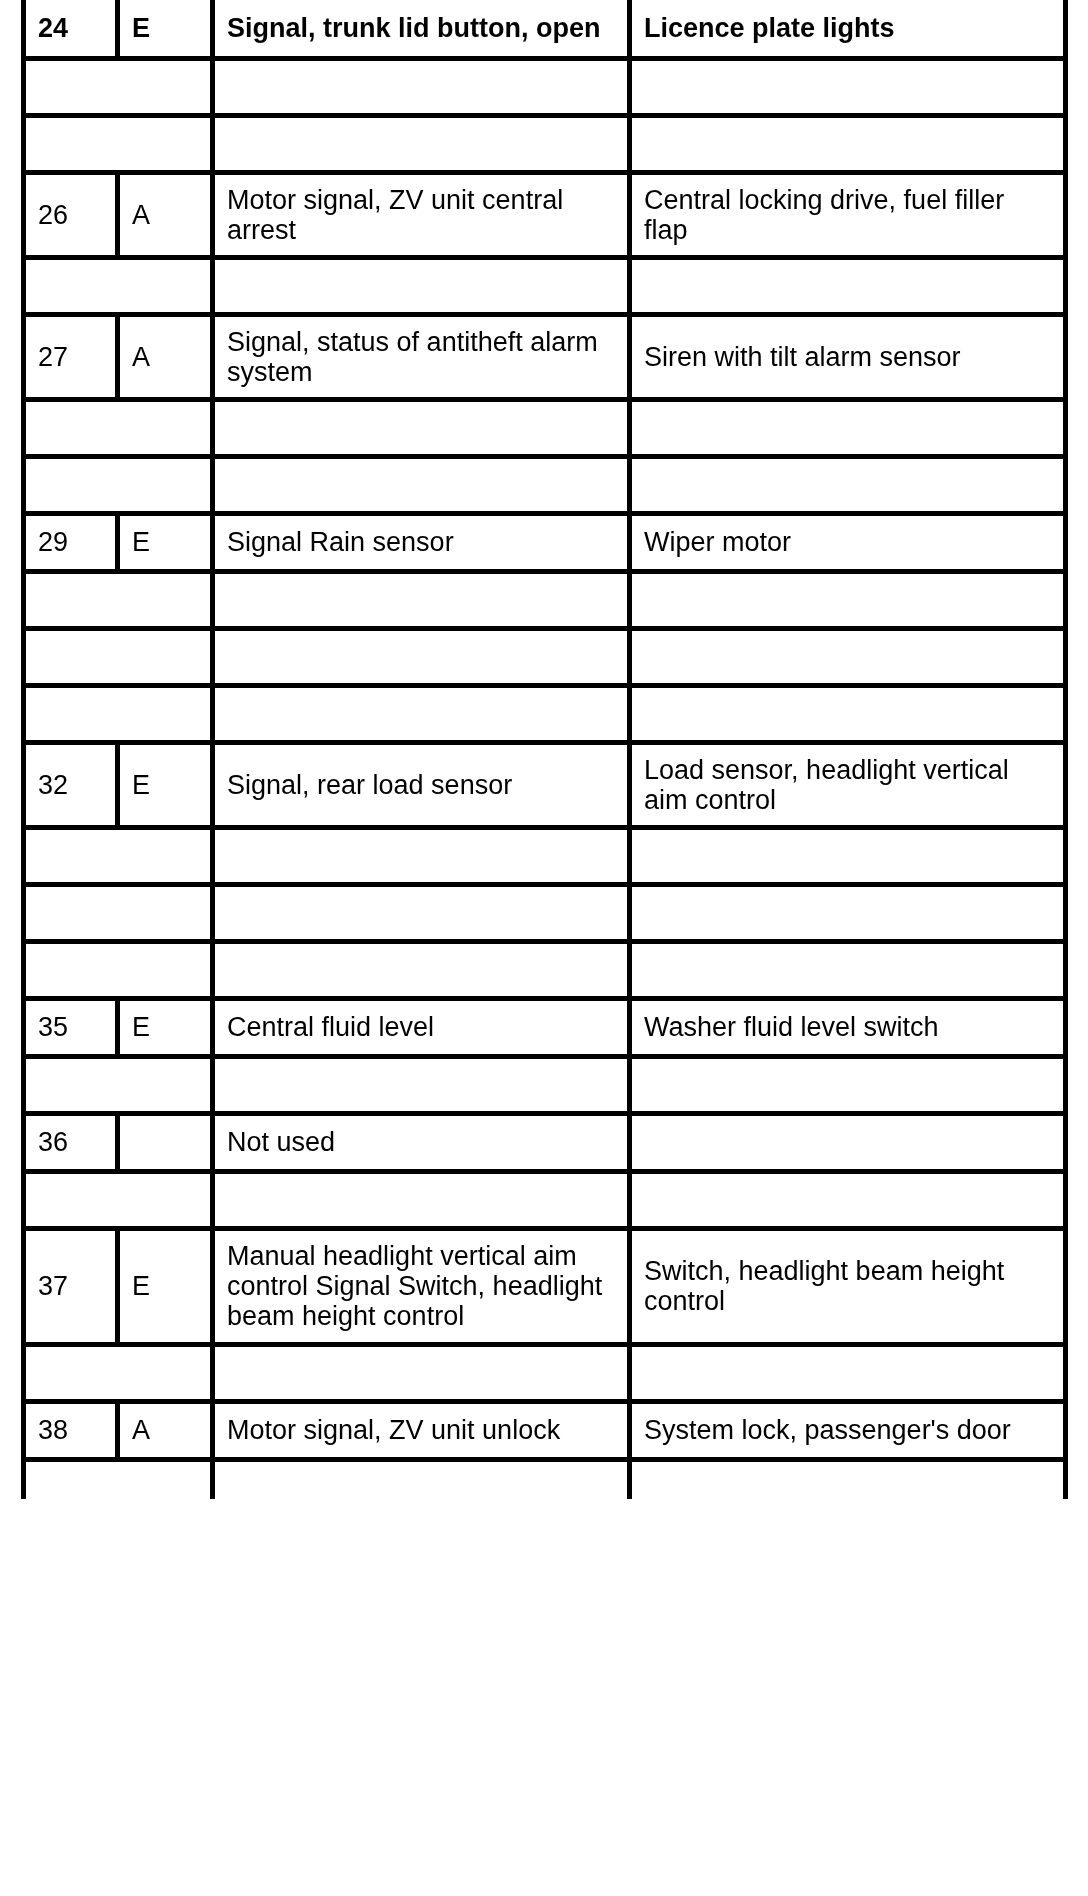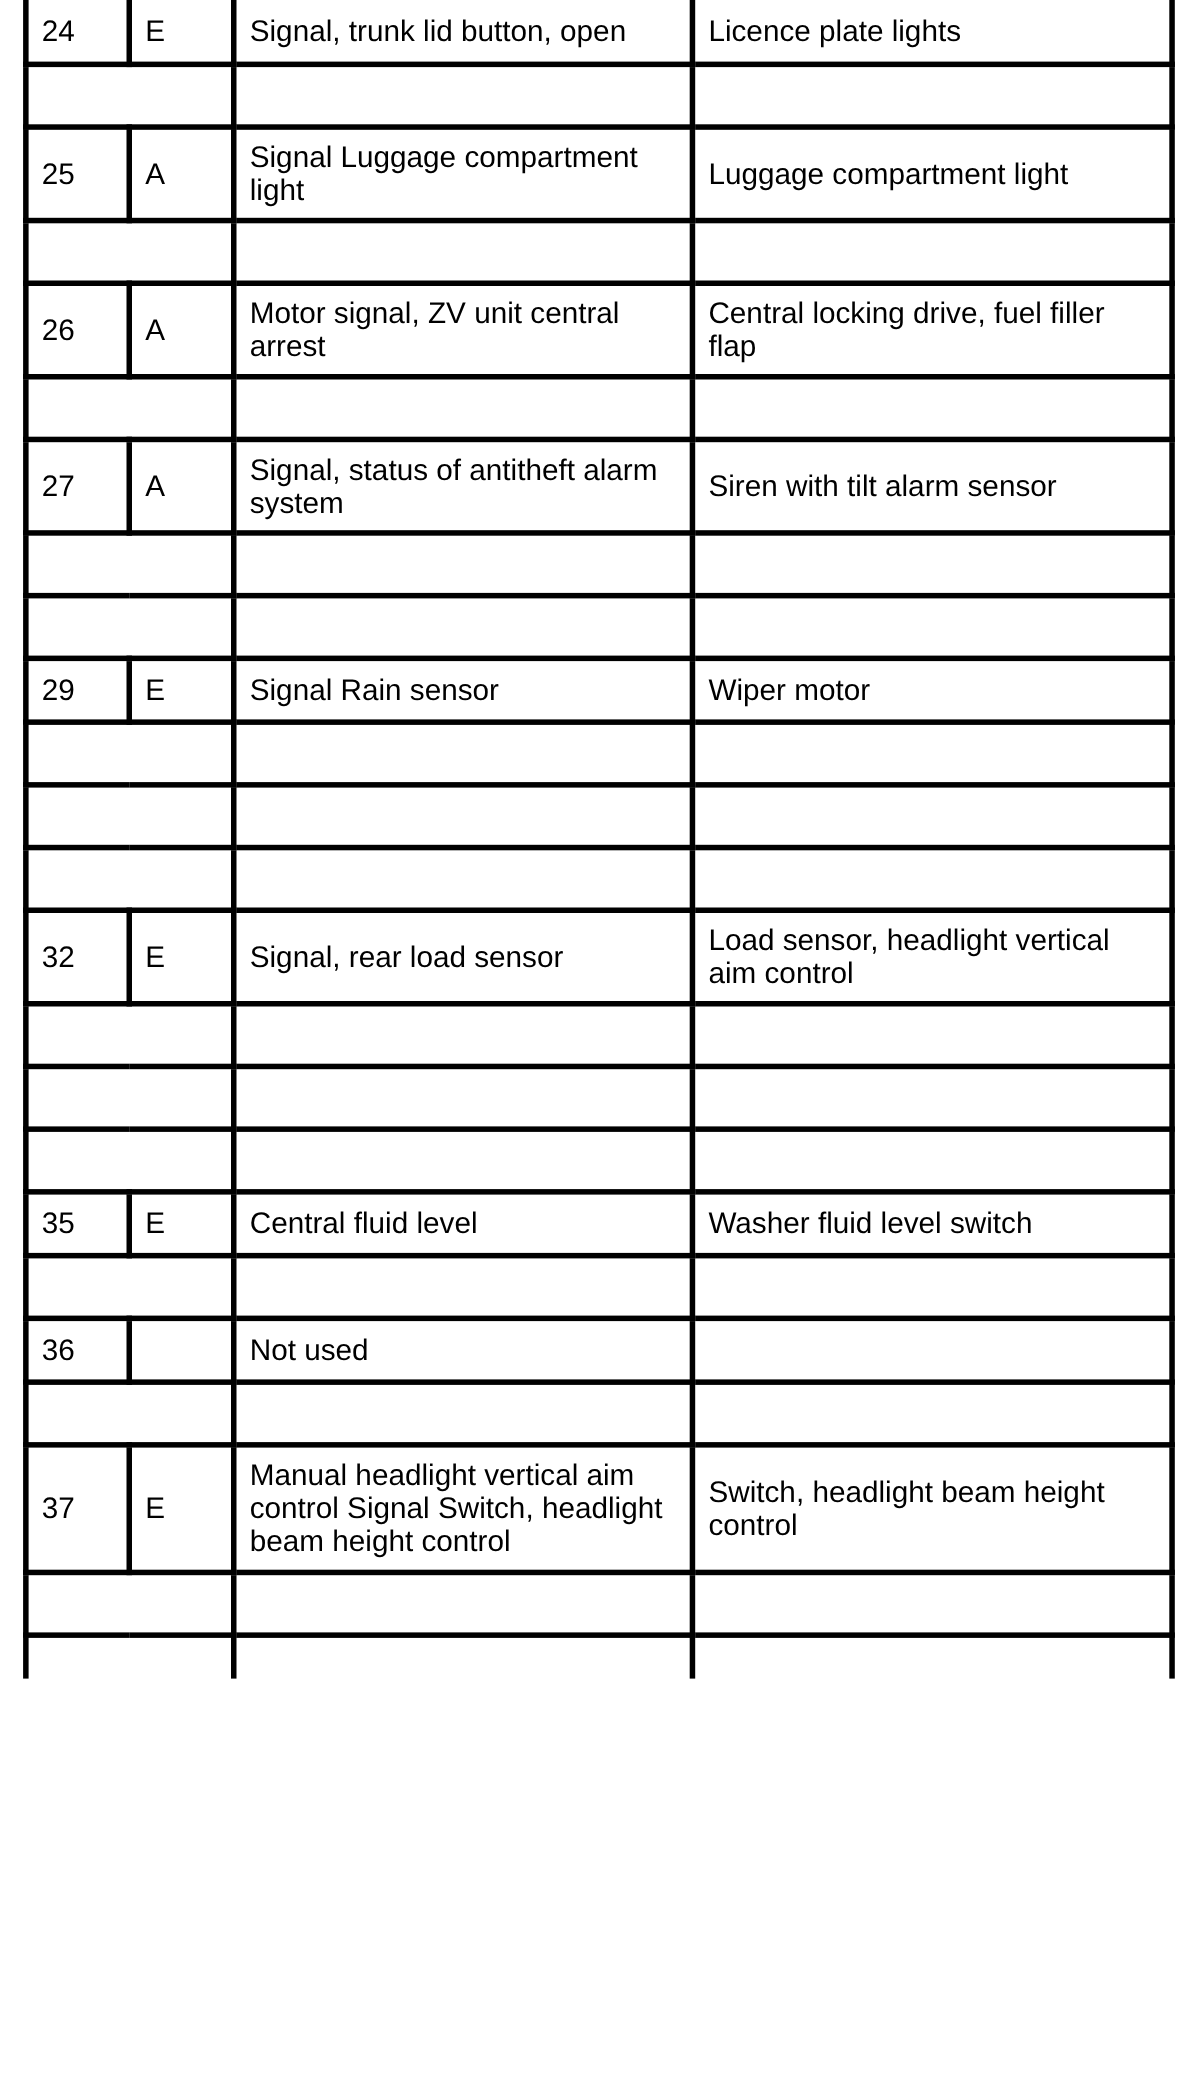--- a/index.html
+++ b/index.html
@@ -40,21 +40,21 @@
   td.sig, td.comp {
     padding-left: 12px;
     padding-right: 6px;
     white-space: pre-line;
   }
   tr.h1 { height: 58px;  }
   tr.h2 { height: 85px;  }
   tr.h3 { height: 116px; }
   tr.sp { height: 57px;  }
   tr.sp.last { height: 40px; }
-  tr.first td { border-top: none; }
+  tr.first td { border-top: none; font-weight: bold; }
   tr.last td  { border-bottom: none; }
 </style>
 </head>
 <body>
 
 <div class="page">
   <table class="pin-table">
     <colgroup>
       <col class="c-pin">
         <col class="c-dir">
@@ -68,27 +68,20 @@
         <td class="dir">E</td>
         <td class="sig">Signal, trunk lid button, open</td>
         <td class="comp">Licence plate lights</td>
       </tr>
       <tr class="sp">
         <td colspan="2"></td>
         <td></td>
         <td></td>
       </tr>
 
-      <tr class="h2">
-        <td class="pin">25</td>
-        <td class="dir">A</td>
-        <td class="sig">Signal Luggage compartment
-light</td>
-        <td class="comp">Luggage compartment light</td>
-      </tr>
       <tr class="sp">
         <td colspan="2"></td>
         <td></td>
         <td></td>
       </tr>
 
       <tr class="h2">
         <td class="pin">26</td>
         <td class="dir">A</td>
         <td class="sig">Motor signal, ZV unit central
@@ -202,20 +195,26 @@
 beam height control</td>
         <td class="comp">Switch, headlight beam height
 control</td>
       </tr>
       <tr class="sp">
         <td colspan="2"></td>
         <td></td>
         <td></td>
       </tr>
 
+      <tr class="h1">
+        <td class="pin">38</td>
+        <td class="dir">A</td>
+        <td class="sig">Motor signal, ZV unit unlock</td>
+        <td class="comp">System lock, passenger's door</td>
+      </tr>
       <tr class="sp last">
         <td colspan="2"></td>
         <td></td>
         <td></td>
       </tr>
 
     </tbody>
   </table>
 </div>
 

